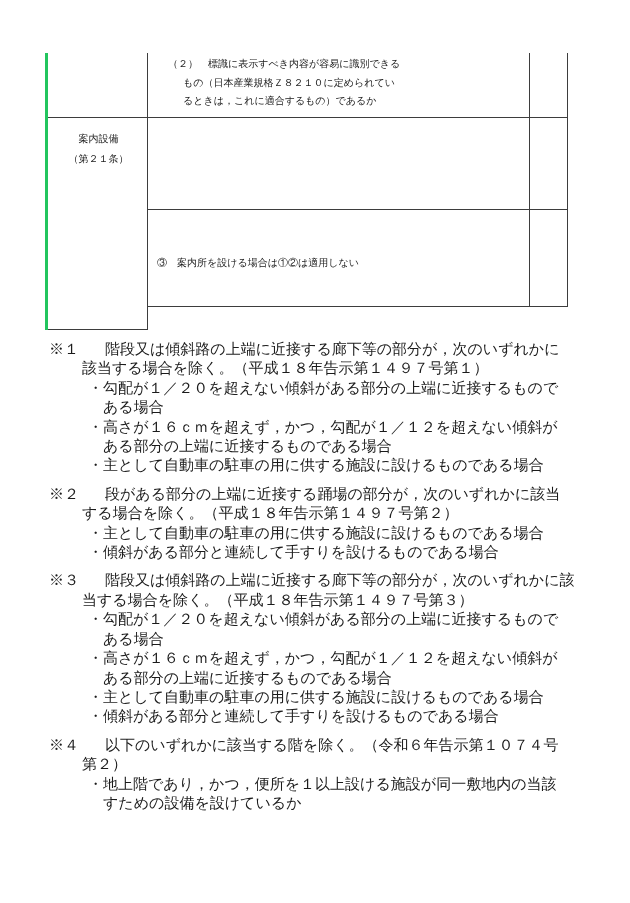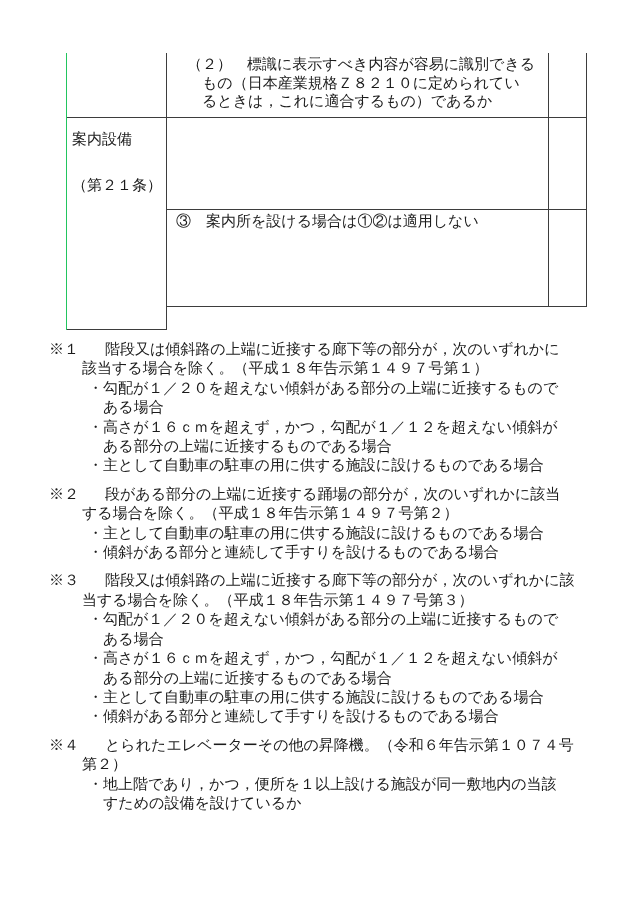--- a/index.html
+++ b/index.html
@@ -8,41 +8,41 @@
     width:630px; height:903px;
     margin:0 auto;
     background:#ffffff;
     overflow:hidden;
     font-family:"DejaVu Serif","Liberation Serif",serif;
     color:#1b1b1b;
   }
 
   
   .doc-table {
-    position:absolute; left:66px; top:53px;
+    position:absolute; left:45px; top:53px;
     width:520px;
     display:grid;
     grid-template-columns:100px 382px 38px;
     grid-template-rows:65px 92px 97px 23px;
-    border-left:1px solid #22c55e;
-    font-size:15px;
+    border-left:3px solid #22c55e;
+    font-size:10px;
     line-height:18.5px;
   }
   .cell {
     box-sizing:border-box;
     border-right:1px solid #3d3d3d;
     border-bottom:1px solid #3d3d3d;
     overflow:hidden;
   }
-  .label-span { grid-column:1; grid-row:2 / 5; padding:12px 3px 0 5px; }
-  .label-sub { margin-top:27px; }
+  .label-span { grid-column:1; grid-row:2 / 5; padding:12px 3px 0 5px;text-align:center; }
+  .label-sub { margin-top:1px; }
   .para { white-space:pre; }
   .p-cont  { padding:2px 4px 0 35px; text-indent:-15px; }  
   .p-item  { padding:2px 4px 0 22px; text-indent:-13px; }  
-  .p-item3 { padding:2px 4px 0 9px; }                      
+  .p-item3 { padding:2px 4px 0 9px;margin-top:42px; }                      
 
   
   .notes {
     position:absolute; left:49px; top:340px; width:540px;
     font-size:15px; line-height:19.4px;
   }
   .note { display:flex; margin:0 0 9px 0; }
   .note-marker { flex:0 0 33px; }
   .note-body { flex:1 1 auto; min-width:0; }
   .note-lead { white-space:pre; text-indent:23px; }
@@ -142,21 +142,21 @@
         <div class="bullet">
           <div class="bullet-dot">・</div>
           <div class="bullet-text">傾斜がある部分と連続して手すりを設けるものである場合</div>
         </div>
       </div>
     </div>
 
     <div class="note">
       <div class="note-marker">※４</div>
       <div class="note-body">
-        <div class="note-lead">とられたエレベーターその他の昇降機。（令和６年告示第１０７４号
+        <div class="note-lead">以下のいずれかに該当する階を除く。（令和６年告示第１０７４号
 第２）</div>
         <div class="bullet">
           <div class="bullet-dot">・</div>
           <div class="bullet-text">地上階であり，かつ，便所を１以上設ける施設が同一敷地内の当該
 すための設備を設けているか</div>
         </div>
       </div>
     </div>
 
   </div>

